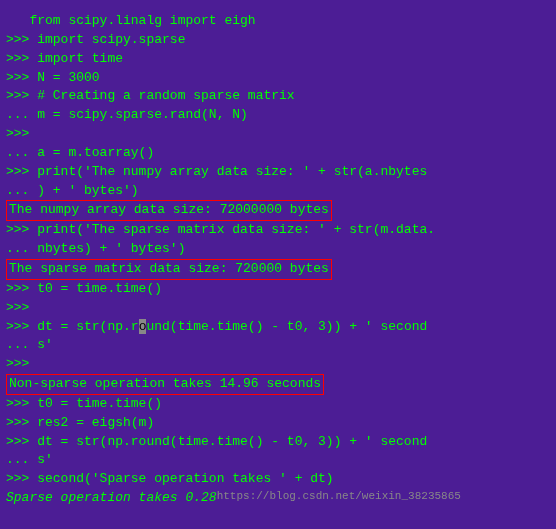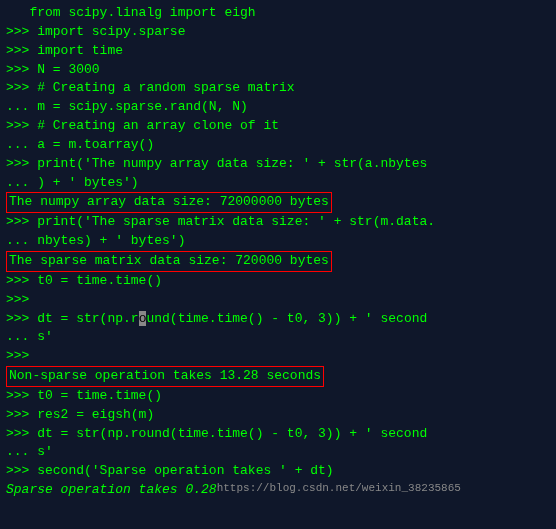--- a/index.html
+++ b/index.html
@@ -8,23 +8,23 @@
       height: 529px;
       background: #000;
       font-family: 'Courier New', Courier, monospace;
       font-size: 13px;
       overflow: hidden;
       position: relative;
     }
     .terminal {
       width: 556px;
       height: 529px;
-      background: #0f172a;
+      background: #4c1d95;
       color: #00ff00;
-      padding: 4px 6px;
+      padding: 12px 6px;
       overflow: hidden;
       line-height: 1.45;
     }
     .line {
       display: flex;
       flex-wrap: nowrap;
       white-space: pre;
     }
     .prompt {
       color: #00ff00;
@@ -80,21 +80,20 @@
     <span class="code"> # Creating a random sparse matrix</span>
   </div>
 
   <div class="line">
     <span class="continuation">...</span>
     <span class="code"> m = scipy.sparse.rand(N, N)</span>
   </div>
 
   <div class="line">
     <span class="prompt">&gt;&gt;&gt;</span>
-    <span class="code"> # Creating an array clone of it</span>
   </div>
 
   <div class="line">
     <span class="continuation">...</span>
     <span class="code"> a = m.toarray()</span>
   </div>
 
   <div class="line">
     <span class="prompt">&gt;&gt;&gt;</span>
     <span class="code"> print('The numpy array data size: ' + str(a.nbytes</span>
@@ -140,21 +139,21 @@
   <div class="line">
     <span class="continuation">...</span>
     <span class="code"> s'</span>
   </div>
 
   <div class="line">
     <span class="prompt">&gt;&gt;&gt;</span>
   </div>
 
   <div class="line">
-    <span class="output-box">Non-sparse operation takes 13.28 seconds</span>
+    <span class="output-box">Non-sparse operation takes 14.96 seconds</span>
   </div>
 
   <div class="line">
     <span class="prompt">&gt;&gt;&gt;</span>
     <span class="code"> t0 = time.time()</span>
   </div>
 
   <div class="line">
     <span class="prompt">&gt;&gt;&gt;</span>
     <span class="code"> res2 = eigsh(m)</span>

